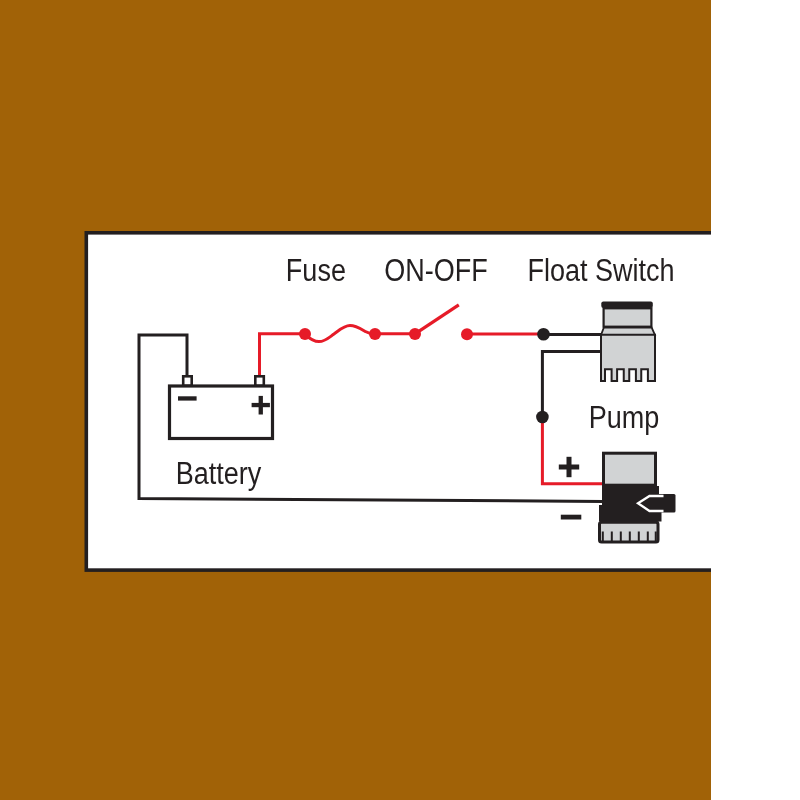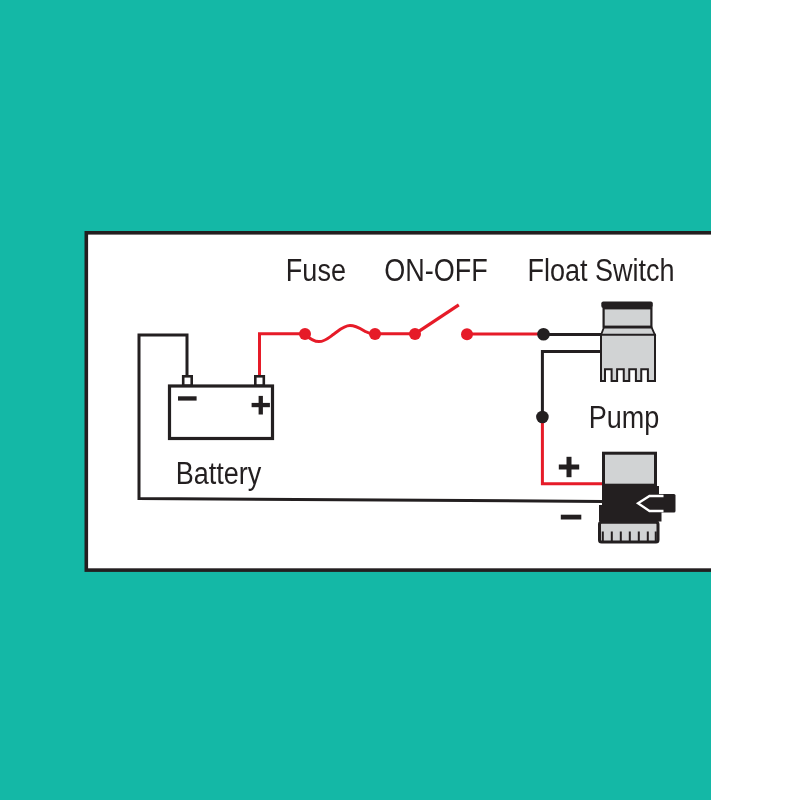--- a/index.html
+++ b/index.html
@@ -1,16 +1,16 @@
 <!DOCTYPE html>
 <html><head>
 <meta charset="utf-8">
 <style>
   html,body{margin:0;padding:0;background:#ffffff;}
-  #page{position:relative;width:711px;height:800px;background:#14b8a6;overflow:hidden;}
+  #page{position:relative;width:711px;height:800px;background:#a16207;overflow:hidden;}
   svg{position:absolute;left:0;top:0;}
   text{font-family:"Liberation Sans",sans-serif;fill:#231f20;}
 </style>
 </head>
 <body>
 <div id="page">
 <svg width="800" height="800" viewBox="0 0 800 800">
 
   <rect x="86.3" y="232.8" width="628.9" height="337.3" fill="#ffffff" stroke="#231f20" stroke-width="3.6"></rect>
 

